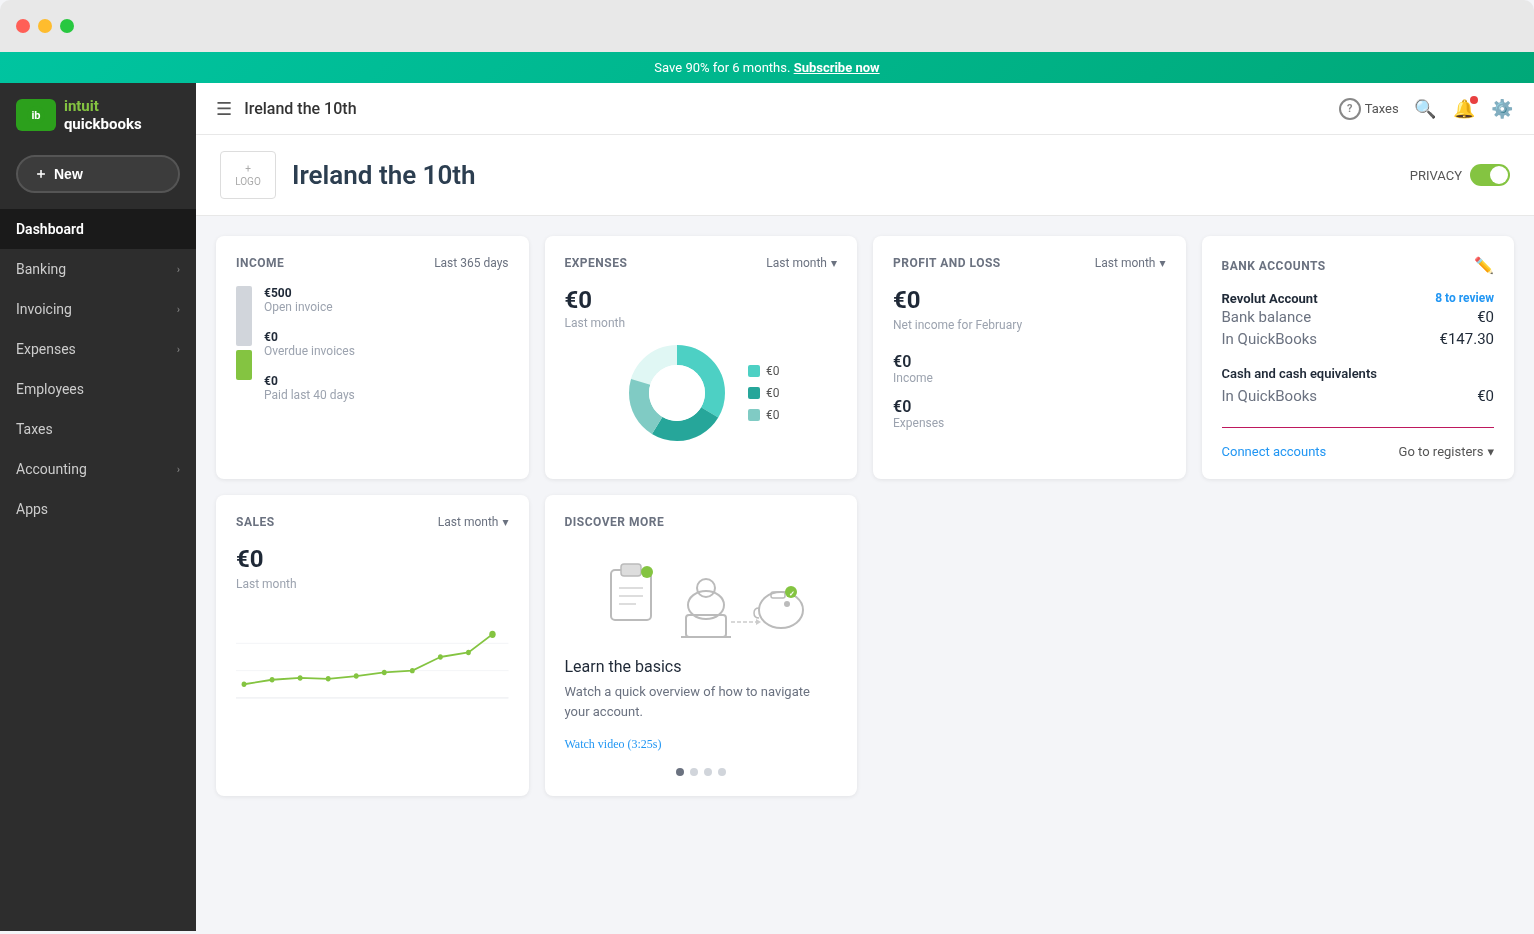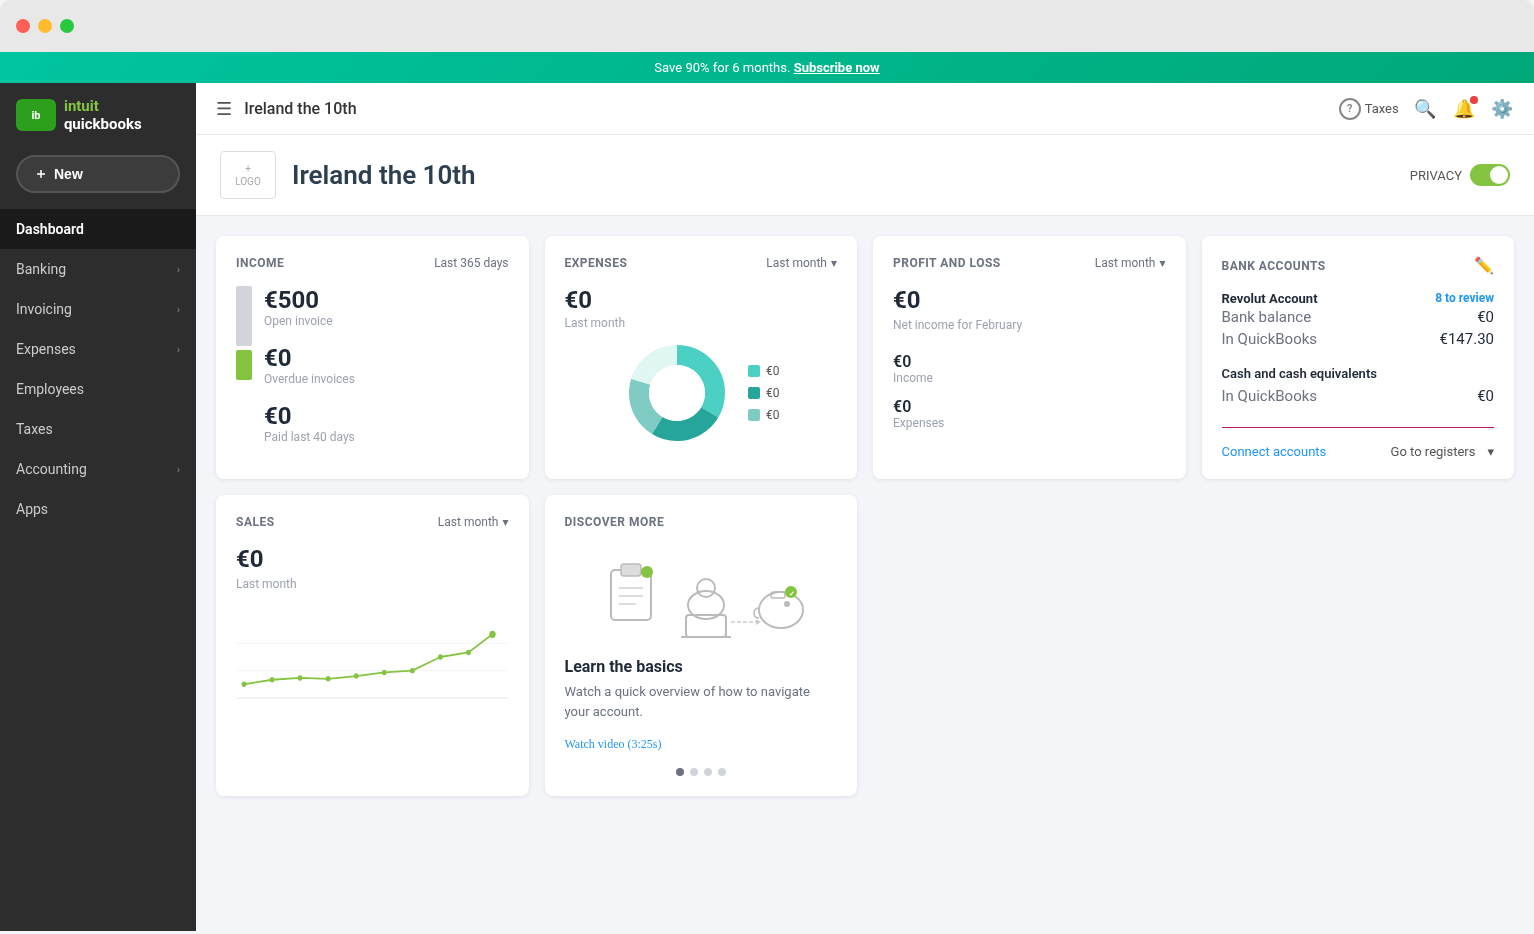--- a/index.html
+++ b/index.html
@@ -175,21 +175,21 @@
 
     
     .income-card { grid-column: 1; }
     .income-bar-section { display: flex; align-items: flex-start; gap: 12px; margin-bottom: 10px; }
     .bar-container { display: flex; flex-direction: column; gap: 4px; width: 16px; }
     .bar-segment { width: 16px; border-radius: 2px; }
     .bar-gray { background: #d1d5db; height: 60px; }
     .bar-green { background: #84c441; height: 30px; }
     .income-data { display: flex; flex-direction: column; gap: 16px; }
     .income-item { display: flex; flex-direction: column; }
-    .income-value { font-size: 24px; font-weight: 700; color: #1f2937; }
+    .income-value { font-size: 12px; font-weight: 700; color: #1f2937; }
     .income-label { font-size: 12px; color: #9ca3af; }
 
     
     .expenses-card { grid-column: 2; }
     .donut-section { display: flex; align-items: center; gap: 16px; justify-content: center; margin-top: 8px; }
     .donut-container { position: relative; width: 110px; height: 110px; }
     .donut-legend { display: flex; flex-direction: column; gap: 8px; }
     .legend-item { display: flex; align-items: center; gap: 6px; font-size: 12px; color: #555; }
     .legend-dot { width: 12px; height: 12px; border-radius: 2px; flex-shrink: 0; }
 
@@ -207,32 +207,32 @@
     .bank-edit { color: #2196f3; font-size: 16px; cursor: pointer; }
     .bank-account { margin-bottom: 16px; }
     .bank-account-name { font-size: 13px; font-weight: 700; color: #1f2937; display: flex; justify-content: space-between; }
     .bank-review-link { color: #2196f3; font-size: 12px; cursor: pointer; }
     .bank-detail { display: flex; justify-content: space-between; font-size: 15px; color: #6b7280; padding: 2px 0; }
     .bank-detail-value { color: #1f2937; }
     .cash-equiv { margin-top: 8px; }
     .cash-equiv-title { font-size: 13px; font-weight: 600; color: #1f2937; margin-bottom: 4px; }
     .bank-actions { display: flex; justify-content: space-between; align-items: center; margin-top: 20px; border-top: 1px solid #be185d; padding-top: 16px; }
     .connect-link { color: #2196f3; font-size: 13px; cursor: pointer; }
-    .registers-link { color: #555; font-size: 13px; cursor: pointer; display: flex; align-items: center; gap: 12px; }
+    .registers-link { color: #555; font-size: 13px; cursor: pointer; display: flex; align-items: center; gap: 4px; }
 
     
     .sales-card { grid-column: 1; }
     .sales-value { font-size: 24px; font-weight: 700; color: #1f2937; margin-bottom: 4px; }
     .sales-sub { font-size: 12px; color: #9ca3af; margin-bottom: 16px; }
     .sales-chart { width: 100%; height: 100px; }
 
     
     .discover-card { grid-column: 2; }
     .discover-illustration { height: 100px; display: flex; align-items: center; justify-content: center; margin-bottom: 12px; }
-    .discover-title { font-size: 16px; font-weight: 700; color: #1f2937; margin-bottom: 6px; }
+    .discover-title { font-size: 16px; font-weight: 400; color: #1f2937; margin-bottom: 6px; }
     .discover-desc { font-size: 13px; color: #6b7280; margin-bottom: 12px; line-height: 1.5; }
     .watch-link { color: #2196f3; font-size: 12px; cursor: pointer; font-family: Liberation Serif, serif; }
     .carousel-dots { display: flex; gap: 6px; justify-content: center; margin-top: 16px; }
     .dot { width: 8px; height: 8px; border-radius: 50%; background: #d1d5db; }
     .dot.active { background: #6b7280; }
 
     
     .exp-amount { font-size: 24px; font-weight: 700; color: #1f2937; margin-bottom: 2px; }
     .exp-sub { font-size: 12px; color: #9ca3af; margin-bottom: 8px; }
 

